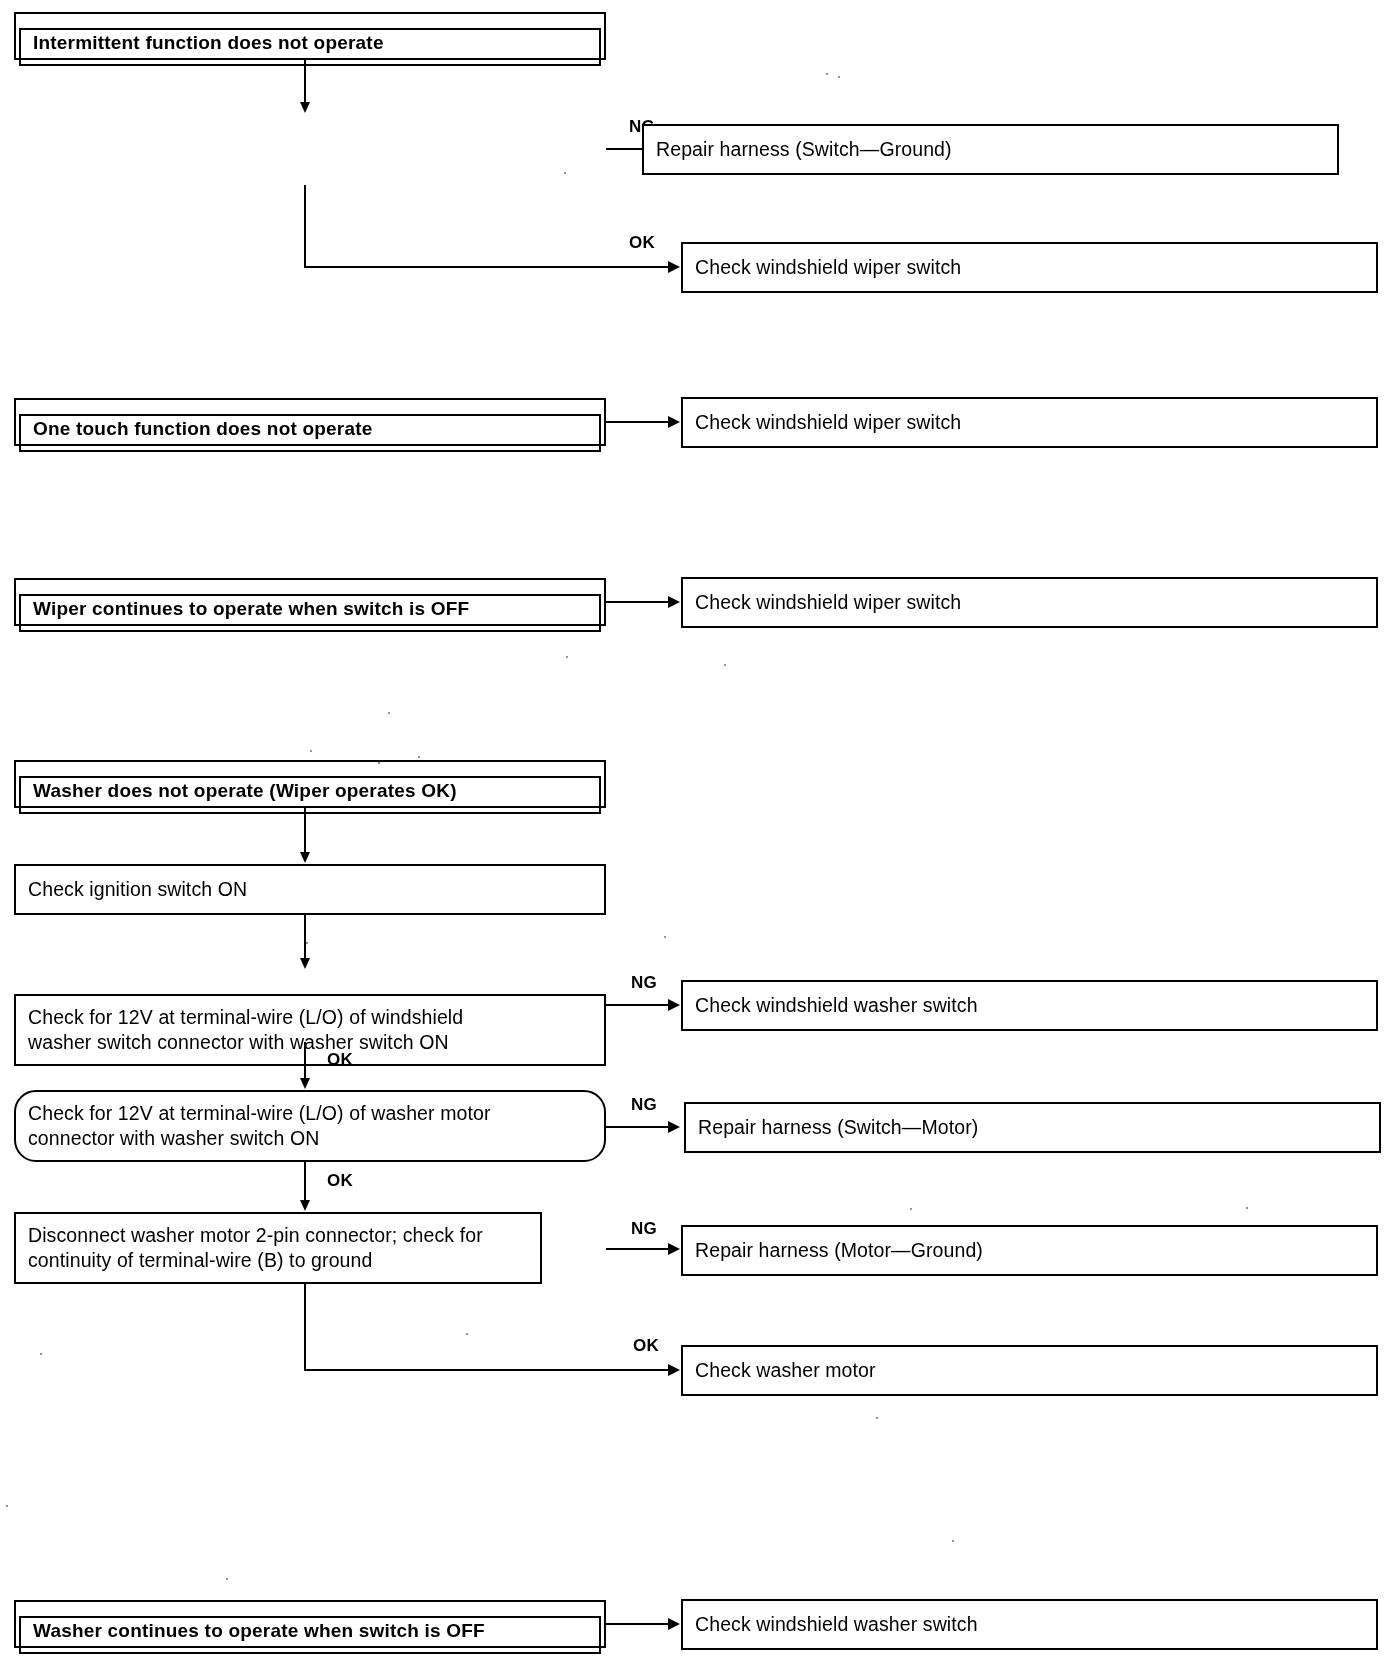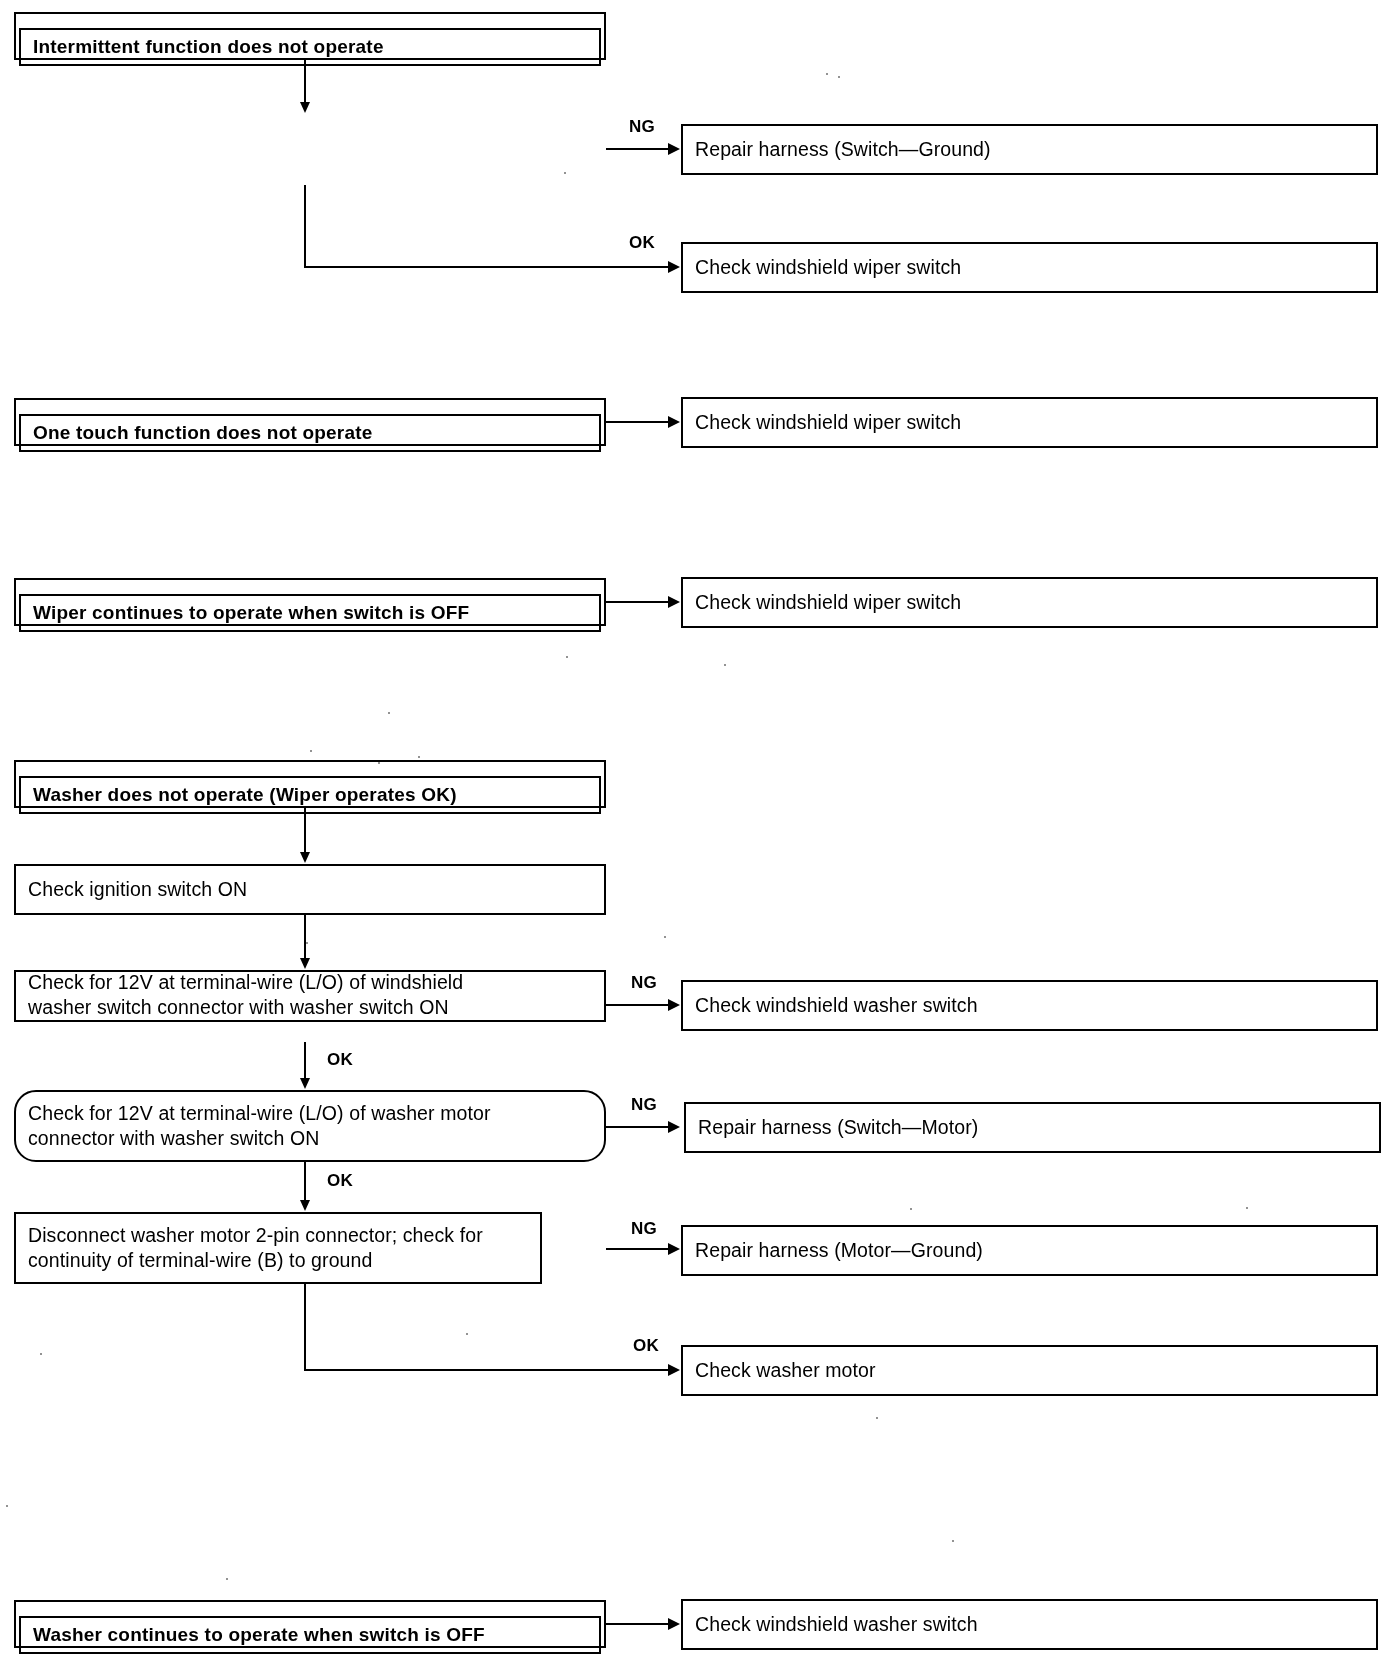--- a/index.html
+++ b/index.html
@@ -37,21 +37,20 @@
   .box.sym {
     border: 2px solid #000;
     padding: 3px;
   }
   .box.sym .inner {
     box-sizing: border-box;
     border: 2px solid #000;
     width: 100%;
     height: 100%;
     display: flex;
-    align-items: center;
     margin-top: 21px;
   }
   .box.sym .txt {
     font-weight: bold;
     font-size: 19px;
     letter-spacing: 0.2px;
   }
 
   
   .vline {
@@ -107,21 +106,21 @@
   </div>
 
   <div class="vline" style="left:304px; top:60px; width:2px; height:46px;"></div>
   <div class="arrow-down" style="left:300px; top:102px;"></div>
 
 
   <div class="hline" style="left:606px; top:148px; width:72px; height:2px;"></div>
   <div class="arrow-right" style="left:668px; top:143px;"></div>
   <div class="label" style="left:629px; top:118px;">NG</div>
 
-  <div class="box" style="left:681px; top:124px; width:697px; height:51px;">
+  <div class="box" style="left:642px; top:124px; width:697px; height:51px;">
     <span class="txt">Repair harness (Switch—Ground)</span>
   </div>
 
   <div class="vline" style="left:304px; top:185px; width:2px; height:83px;"></div>
   <div class="hline" style="left:304px; top:266px; width:374px; height:2px;"></div>
   <div class="arrow-right" style="left:668px; top:261px;"></div>
   <div class="label" style="left:629px; top:234px;">OK</div>
 
   <div class="box" style="left:681px; top:242px; width:697px; height:51px;">
     <span class="txt">Check windshield wiper switch</span>
@@ -158,21 +157,21 @@
   <div class="vline" style="left:304px; top:808px; width:2px; height:48px;"></div>
   <div class="arrow-down" style="left:300px; top:852px;"></div>
 
   <div class="box" style="left:14px; top:864px; width:592px; height:51px;">
     <span class="txt">Check ignition switch ON</span>
   </div>
 
   <div class="vline" style="left:304px; top:915px; width:2px; height:47px;"></div>
   <div class="arrow-down" style="left:300px; top:958px;"></div>
 
-  <div class="box" style="left:14px; top:970px; width:592px; height:52px;align-items:flex-end;">
+  <div class="box" style="left:14px; top:994px; width:592px; height:72px;">
     <span class="txt">Check for 12V at terminal-wire (L/O) of windshield
 washer switch connector with washer switch ON</span>
   </div>
 
   <div class="hline" style="left:606px; top:1004px; width:72px; height:2px;"></div>
   <div class="arrow-right" style="left:668px; top:999px;"></div>
   <div class="label" style="left:631px; top:974px;">NG</div>
   <div class="box" style="left:681px; top:980px; width:697px; height:51px;">
     <span class="txt">Check windshield washer switch</span>
   </div>

